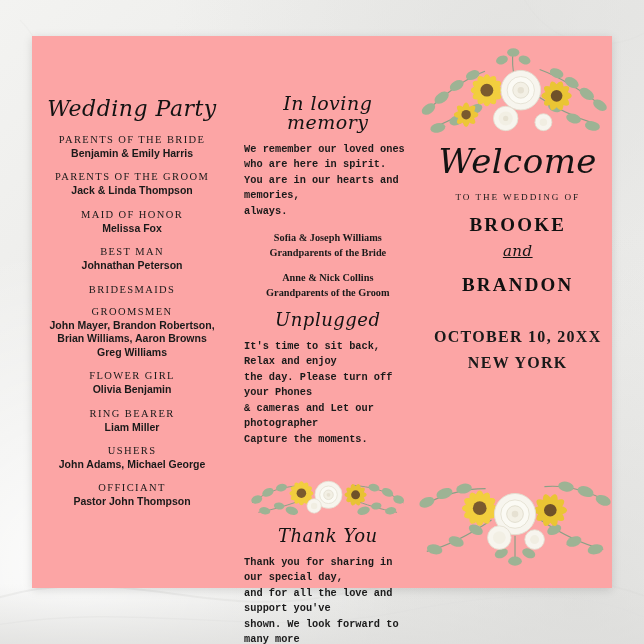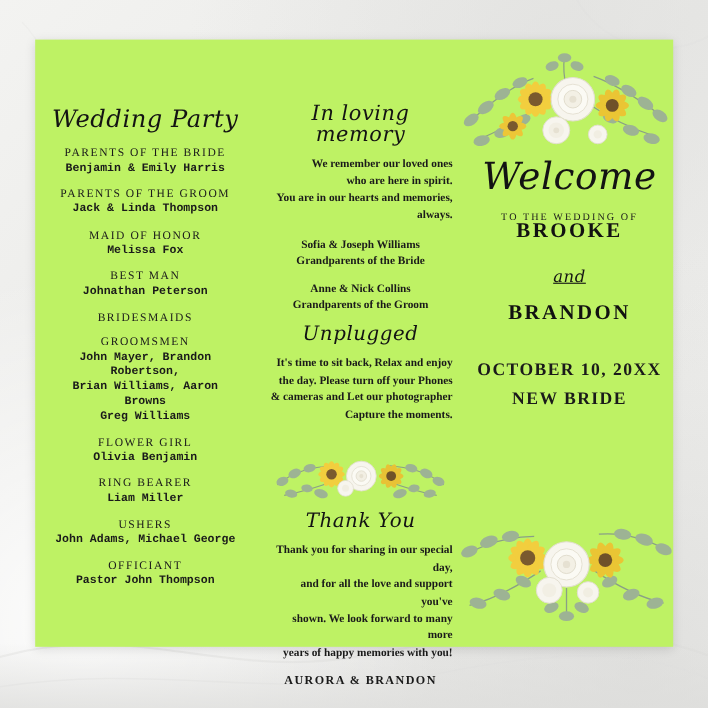--- a/index.html
+++ b/index.html
@@ -36,21 +36,21 @@
     inset: 0;
     opacity: 0.35;
   }
 
   .sheet {
     position: absolute;
     left: 32px;
     top: 36px;
     width: 580px;
     height: 552px;
-    background: #bef264;
+    background: #fca5a5;
     box-shadow: 0 2px 9px rgba(0,0,0,0.13);
   }
 
   .panels {
     position: absolute;
     inset: 0;
     display: flex;
   }
   .panel {
     position: relative;
@@ -78,41 +78,41 @@
   }
   .wp-entry { text-align: center; margin-bottom: 11px; }
   .wp-role {
     font-family: "Liberation Serif", serif;
     font-size: 10.5px;
     letter-spacing: 1.4px;
     color: #1a1a1a;
     margin-bottom: 2px;
   }
   .wp-names {
-    font-family: Liberation Mono, monospace;
+    font-family: Liberation Sans, sans-serif;
     font-weight: bold;
     font-size: 10.5px;
     color: #1a1a1a;
     line-height: 1.28;
   }
 
   
   .mid-title {
     font-size: 19px;
     text-align: center;
     margin: 0 0 10px 0;
     line-height: 1;
   }
   .mid-title.small { font-size: 18px; }
   .mid-body {
-    font-family: Liberation Serif, serif;
+    font-family: Liberation Mono, monospace;
     font-size: 10.3px;
     font-weight: bold;
     color: #1a1a1a;
-    text-align: right;
+    text-align: left;
     line-height: 1.5;
     margin: 0 0 12px 0;
   }
   .mid-sub {
     font-family: "Liberation Serif", serif;
     font-size: 10.3px;
     font-weight: bold;
     color: #1a1a1a;
     text-align: center;
     line-height: 1.45;
@@ -158,21 +158,21 @@
   }
   .bride-name, .groom-name {
     position: absolute;
     left: 0; right: 0;
     font-family: "Liberation Serif", serif;
     font-weight: bold;
     font-size: 19px;
     letter-spacing: 2.2px;
     color: #111;
   }
-  .bride-name { top: 163px; text-align: center; }
+  .bride-name { top: 178px; text-align: center; }
   .groom-name { top: 238px; }
   .amp {
     position: absolute;
     top: 208px; left: 0; right: 0;
     font-size: 15px;
     line-height: 1;
     text-decoration: underline;
   }
   .date-line {
     position: absolute;
@@ -410,21 +410,21 @@
           </svg>
         </div>
 
         <div class="script welcome-word">Welcome</div>
         <div class="to-wedding">TO THE WEDDING OF</div>
         <div class="bride-name">BROOKE</div>
         <div class="script amp">and</div>
         <div class="groom-name">BRANDON</div>
         <div class="date-line">
           <div>OCTOBER 10, 20XX</div>
-          <div>NEW BRIDE</div>
+          <div>NEW YORK</div>
         </div>
 
         <div class="fl-bottom-right">
           <svg viewBox="0 0 200 104" width="100%" height="104">
             <g stroke="#8aa086" stroke-width="1.2" fill="none">
               <path d="M4 40 C 26 28, 48 22, 70 22"></path>
               <path d="M196 36 C 174 24, 152 18, 130 20"></path>
               <path d="M10 86 C 34 80, 58 66, 76 54"></path>
               <path d="M190 84 C 166 78, 144 66, 126 54"></path>
               <path d="M100 98 C 100 86, 100 78, 100 70"></path>

